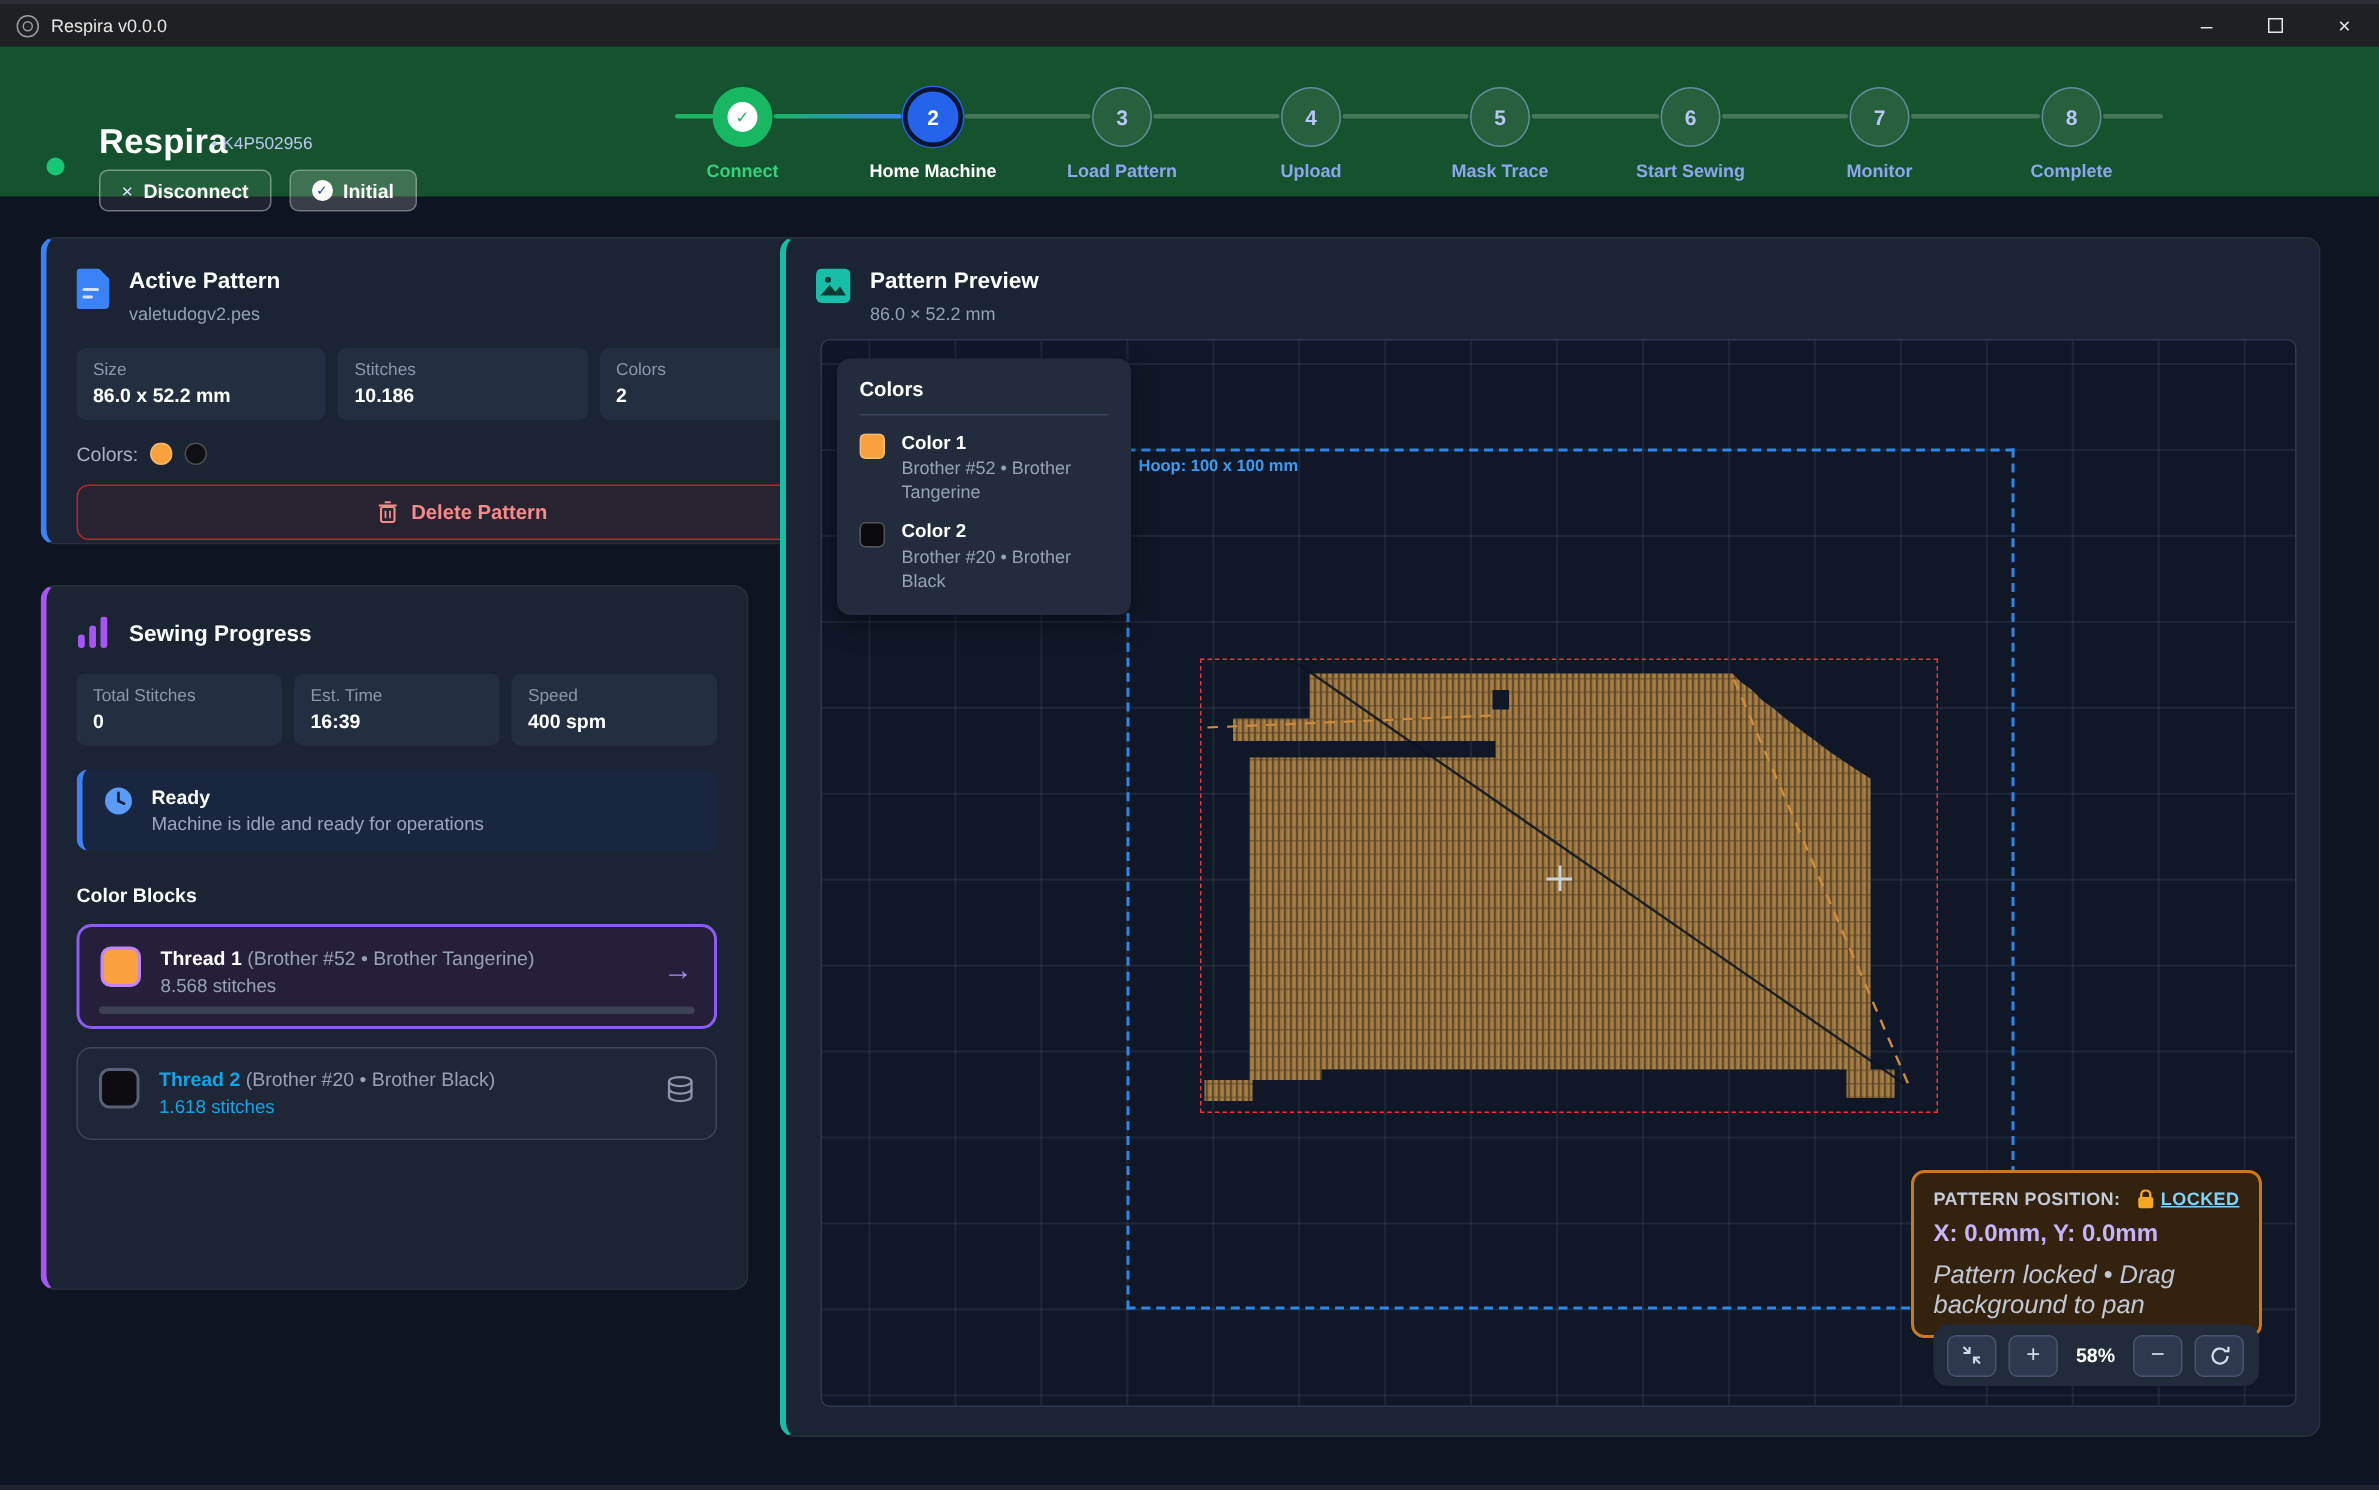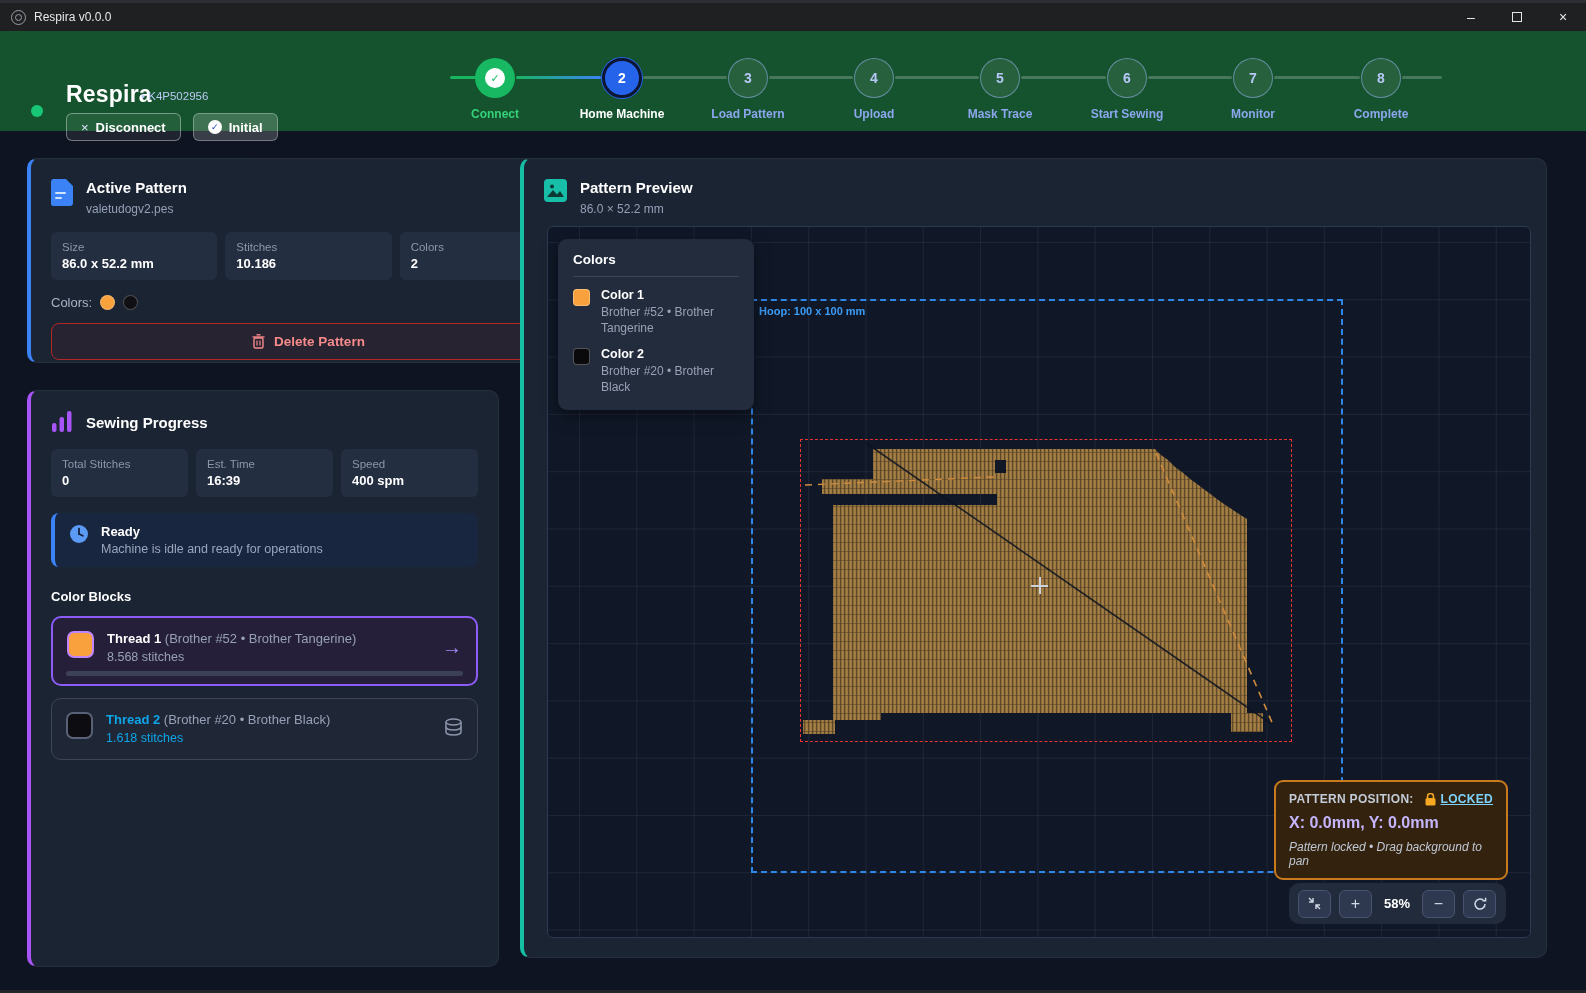--- a/index.html
+++ b/index.html
@@ -98,21 +98,21 @@
   .cp-div { height:1px; background:#3a455c; margin:9px 0 11px 0; }
   .cp-item { display:flex; gap:11px; margin-bottom:11px; }
   .cp-sw { width:17px; height:17px; border-radius:4px; border:1px solid rgba(255,255,255,.3); flex:none; margin-top:1px; }
   .cp-name { font-size:12.5px; font-weight:bold; color:#fff; }
   .cp-desc { font-size:12px; color:#98a2b6; margin-top:3px; line-height:1.3; }
 
   .pos-pop { position:absolute; left:726px; top:553px; width:234px; background:#33230e; border:2px solid #c87a1d; border-radius:9px; padding:10px 13px; }
   .pos-r1 { display:flex; align-items:center; font-size:12px; font-weight:bold; color:#c3cbd8; letter-spacing:.3px; }
   .pos-locked { margin-left:auto; display:flex; align-items:center; gap:5px; color:#7dd3fc;text-decoration:underline; }
   .pos-xy { font-size:16px; font-weight:bold; color:#c4b5fd; margin-top:8px; }
-  .pos-hint { font-size:12px; font-style:italic; color:#c0c8d6; margin-top:8px; }
+  .pos-hint { font-size:17px; font-style:italic; color:#c0c8d6; margin-top:8px; }
 
   .zoombar { position:absolute; left:741px; top:656px; width:217px; height:41px; background:#222b3b; border-radius:10px; display:flex; align-items:center; gap:8px; padding:0 9px; }
   .zbtn { width:33px; height:28px; background:#2e3950; border:1px solid #475370; border-radius:6px; color:#d2d9e6; display:flex; align-items:center; justify-content:center; font-size:16px; cursor:pointer; }
   .zlevel { font-size:13px; font-weight:bold; color:#fff; min-width:34px; text-align:center; }
 
   .crosshair { position:absolute; left:483px; top:350px; width:17px; height:17px; }
   .crosshair::before, .crosshair::after { content:""; position:absolute; background:#cdd2da; }
   .crosshair::before { left:0; top:8px; width:17px; height:1.6px; }
   .crosshair::after { left:8px; top:0; width:1.6px; height:17px; }
 </style>
@@ -231,21 +231,21 @@
       <rect x="2" y="4" width="9" height="10" rx="1.5" fill="none" stroke="#f78a8a" stroke-width="1.4"></rect>
       <line x1="0.5" y1="3" x2="12.5" y2="3" stroke="#f78a8a" stroke-width="1.4"></line>
       <line x1="4.5" y1="0.8" x2="8.5" y2="0.8" stroke="#f78a8a" stroke-width="1.4"></line>
       <line x1="5" y1="6.5" x2="5" y2="11.5" stroke="#f78a8a" stroke-width="1.2"></line>
       <line x1="8" y1="6.5" x2="8" y2="11.5" stroke="#f78a8a" stroke-width="1.2"></line>
     </svg>
     <span>Delete Pattern</span>
   </div>
 </div>
 
-<div class="panel accent-purple" style="left:27px;top:390px;width:472px;height:577px;">
+<div class="panel accent-purple" style="left:27px;top:390px;width:472px;height:470px;">
   <div class="p-head" style="align-items:center;">
     <svg width="22" height="22" viewBox="0 0 22 22">
       <rect x="1" y="12" width="4.5" height="9" rx="2" fill="#a855f7"></rect>
       <rect x="8.5" y="6" width="4.5" height="15" rx="2" fill="#a855f7"></rect>
       <rect x="16" y="0" width="4.5" height="21" rx="2" fill="#a855f7"></rect>
     </svg>
     <div class="p-title">Sewing Progress</div>
   </div>
   <div class="stats-row">
     <div class="stat-cell">

